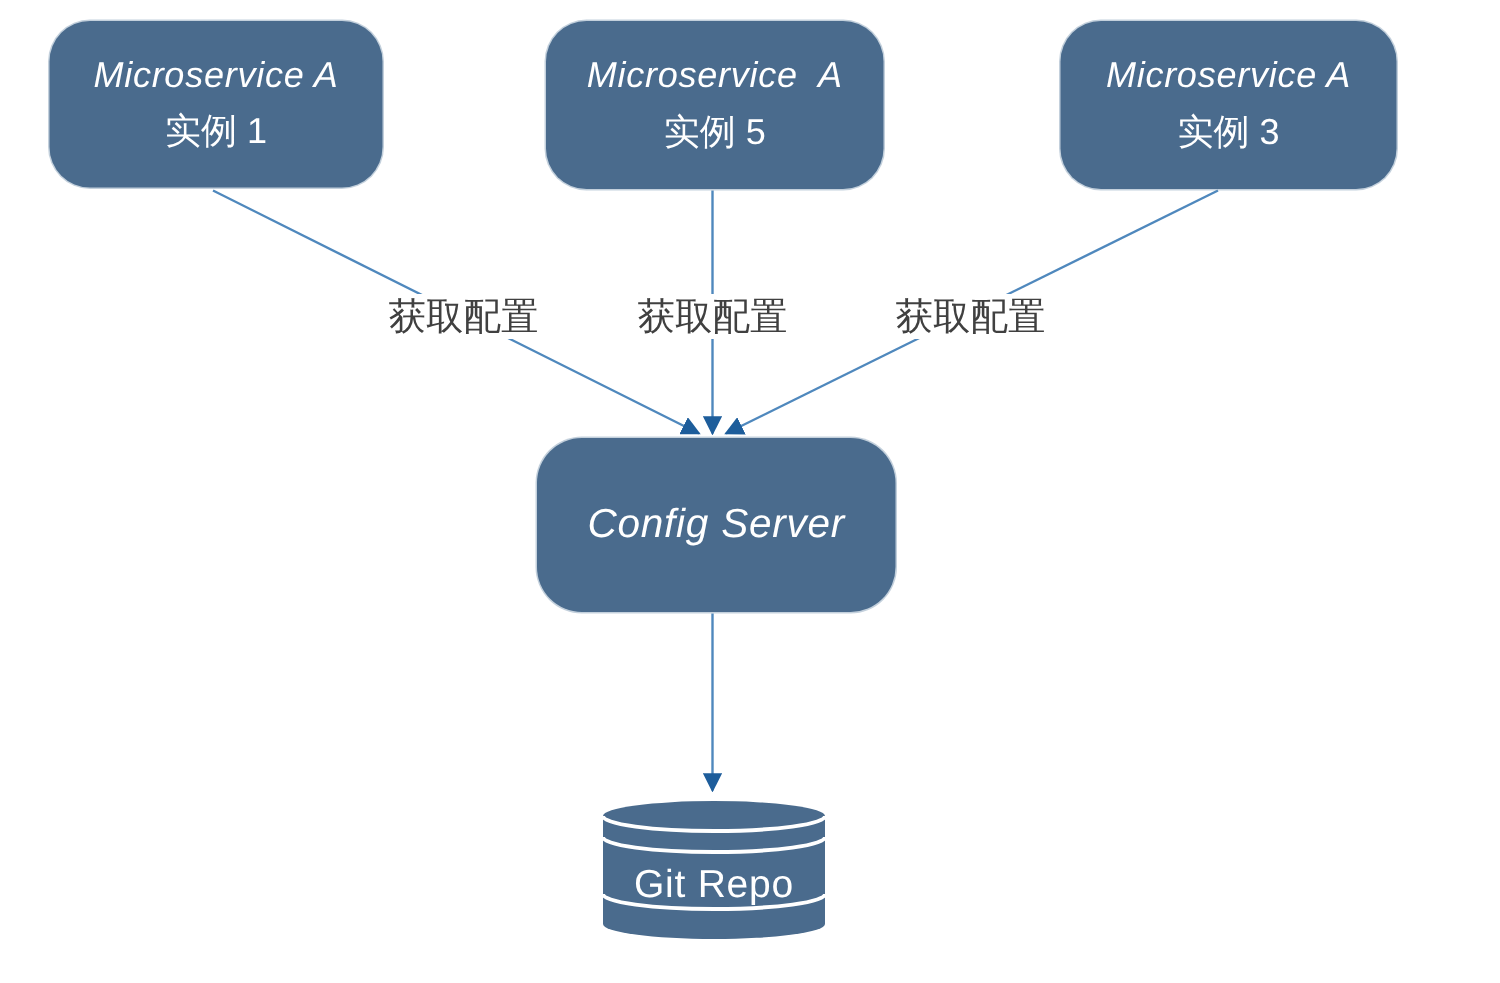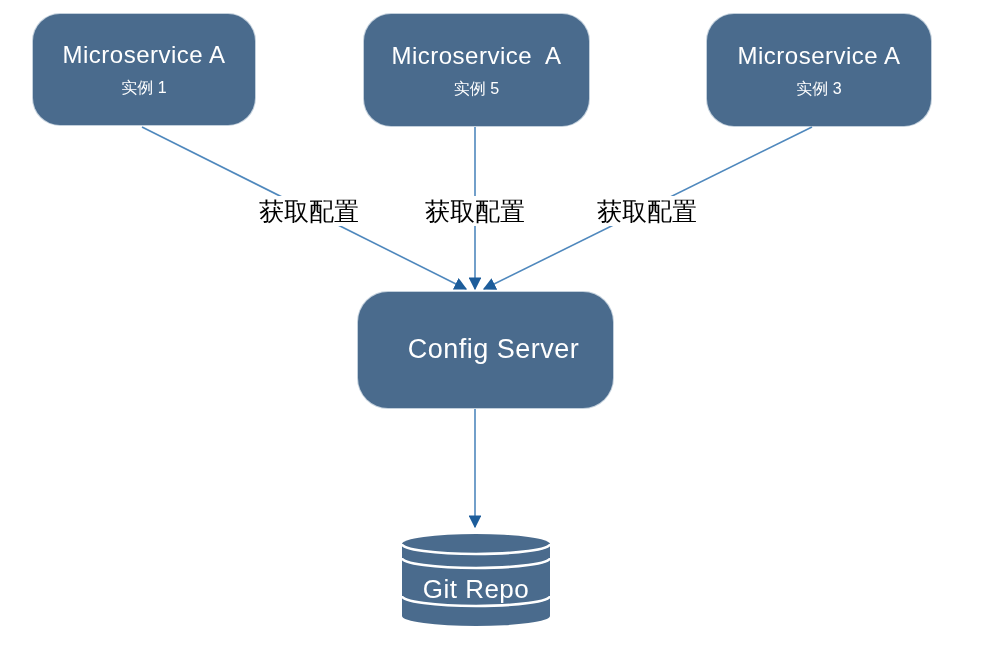--- a/index.html
+++ b/index.html
@@ -32,37 +32,38 @@
     align-items: center;
     justify-content: center;
     text-align: center;
     box-shadow: 0 0 0 1px rgba(122,150,178,0.45);
   }
   .node .title {
     font-size: 24px;
     letter-spacing: 0.5px;
     white-space: pre-wrap;
     line-height: 1.1;
+    font-style: italic;
   }
   .node .subtitle {
-    font-size: 16px;
+    font-size: 24px;
     margin-top: 11px;
     line-height: 1.1;
   }
   .node.config {
     border-radius: 30px;
   }
   .node.config .title {
     font-size: 27px;
   }
   .edge-label {
     position: absolute;
     transform: translate(-50%, -50%);
     background: #ffffff;
-    color: #000000;
+    color: #404040;
     font-size: 25px;
     line-height: 30px;
     padding: 0 5px;
     white-space: nowrap;
   }
   .git-text {
     font-size: 26px;
     letter-spacing: 0.5px;
     fill: #ffffff;
   }
@@ -106,17 +107,17 @@
   <div class="node" style="left:364px; top:14px; width:225px; height:112px;">
     <div class="title">Microservice  A</div>
     <div class="subtitle">实例 5</div>
   </div>
 
   <div class="node" style="left:707px; top:14px; width:224px; height:112px;">
     <div class="title">Microservice A</div>
     <div class="subtitle">实例 3</div>
   </div>
 
-  <div class="node config" style="left:358px; top:292px; width:239px; height:116px;padding-left:16px;">
+  <div class="node config" style="left:358px; top:292px; width:239px; height:116px;">
     <div class="title">Config Server</div>
   </div>
 
 </div>
 
 </body></html>

